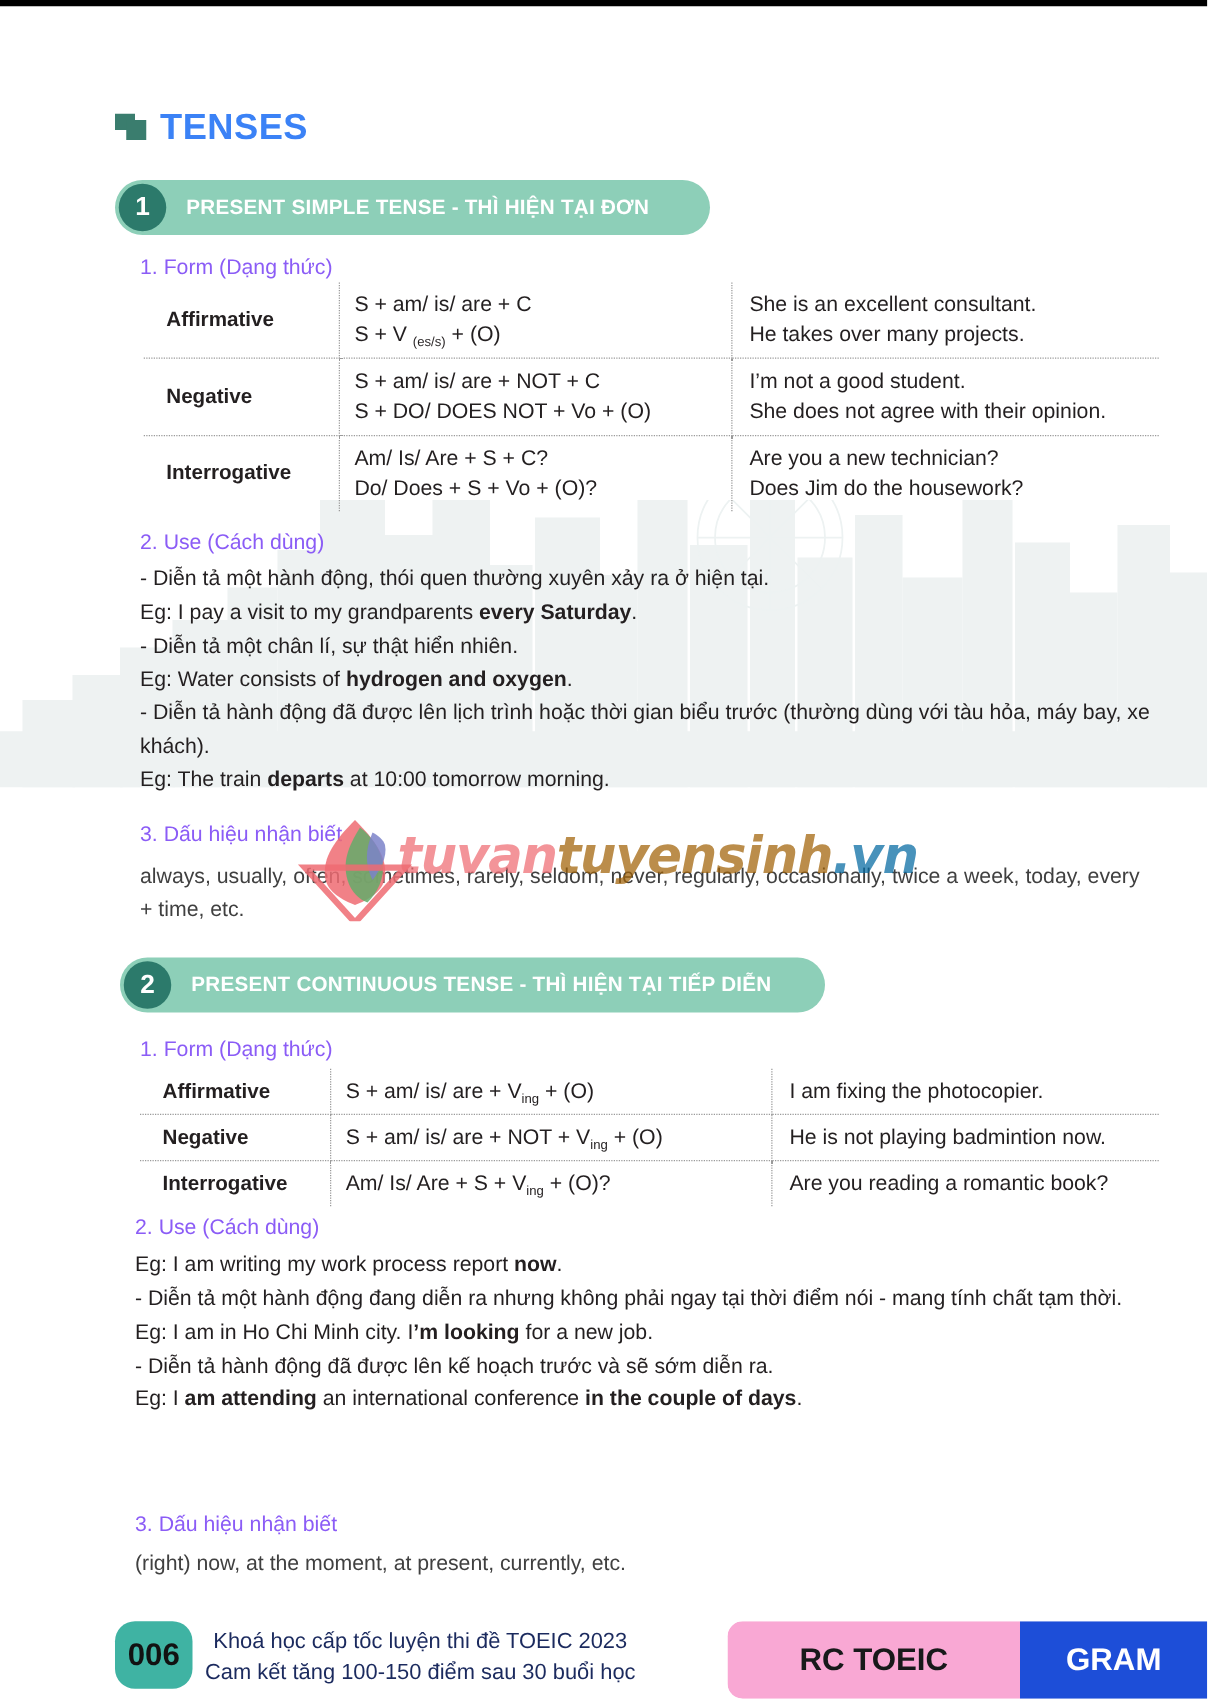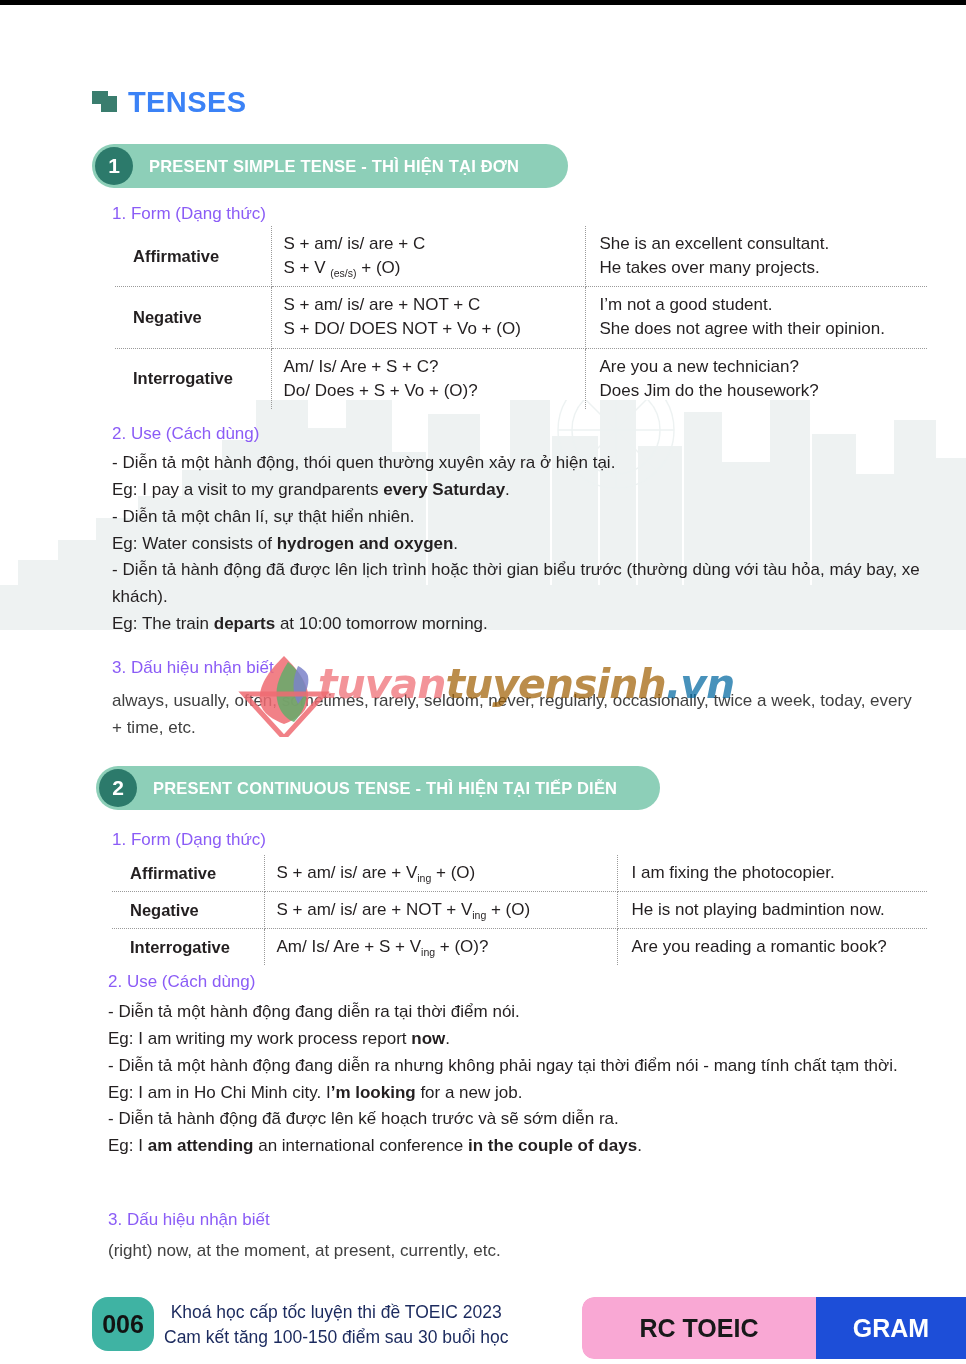--- a/index.html
+++ b/index.html
@@ -407,21 +407,20 @@
           <td class="lbl">Interrogative</td>
           <td class="formula">Am/ Is/ Are + S +  V<sub>ing</sub> + (O)?</td>
           <td class="ex">Are you reading a romantic book?</td>
         </tr>
       </tbody>
     </table>
 
     <div class="sub-head" style="left:108px; top:972px;">2. Use (Cách dùng)</div>
 
     <div class="body-block" style="left:108px; top:999px; width:818px;">
-      <p>- Diễn tả một hành động đang diễn ra tại thời điểm nói.</p>
       <p>Eg: I am writing my work process report <b>now</b>.</p>
       <p>- Diễn tả một hành động đang diễn ra nhưng không phải ngay tại thời điểm nói - mang tính chất tạm thời.</p>
       <p>Eg: I am in Ho Chi Minh city. I<b>’m looking</b> for a new job.</p>
       <p>- Diễn tả hành động đã được lên kế hoạch trước và sẽ sớm diễn ra.</p>
       <p>Eg: I <b>am attending</b> an international conference <b>in the couple of days</b>.</p>
     </div>
 
     <div class="sub-head" style="left:108px; top:1210px;">3. Dấu hiệu nhận biết</div>
     <div class="sig-line" style="left:108px; top:1238px; width:818px;">(right) now, at the moment, at present, currently, etc.</div>
 

